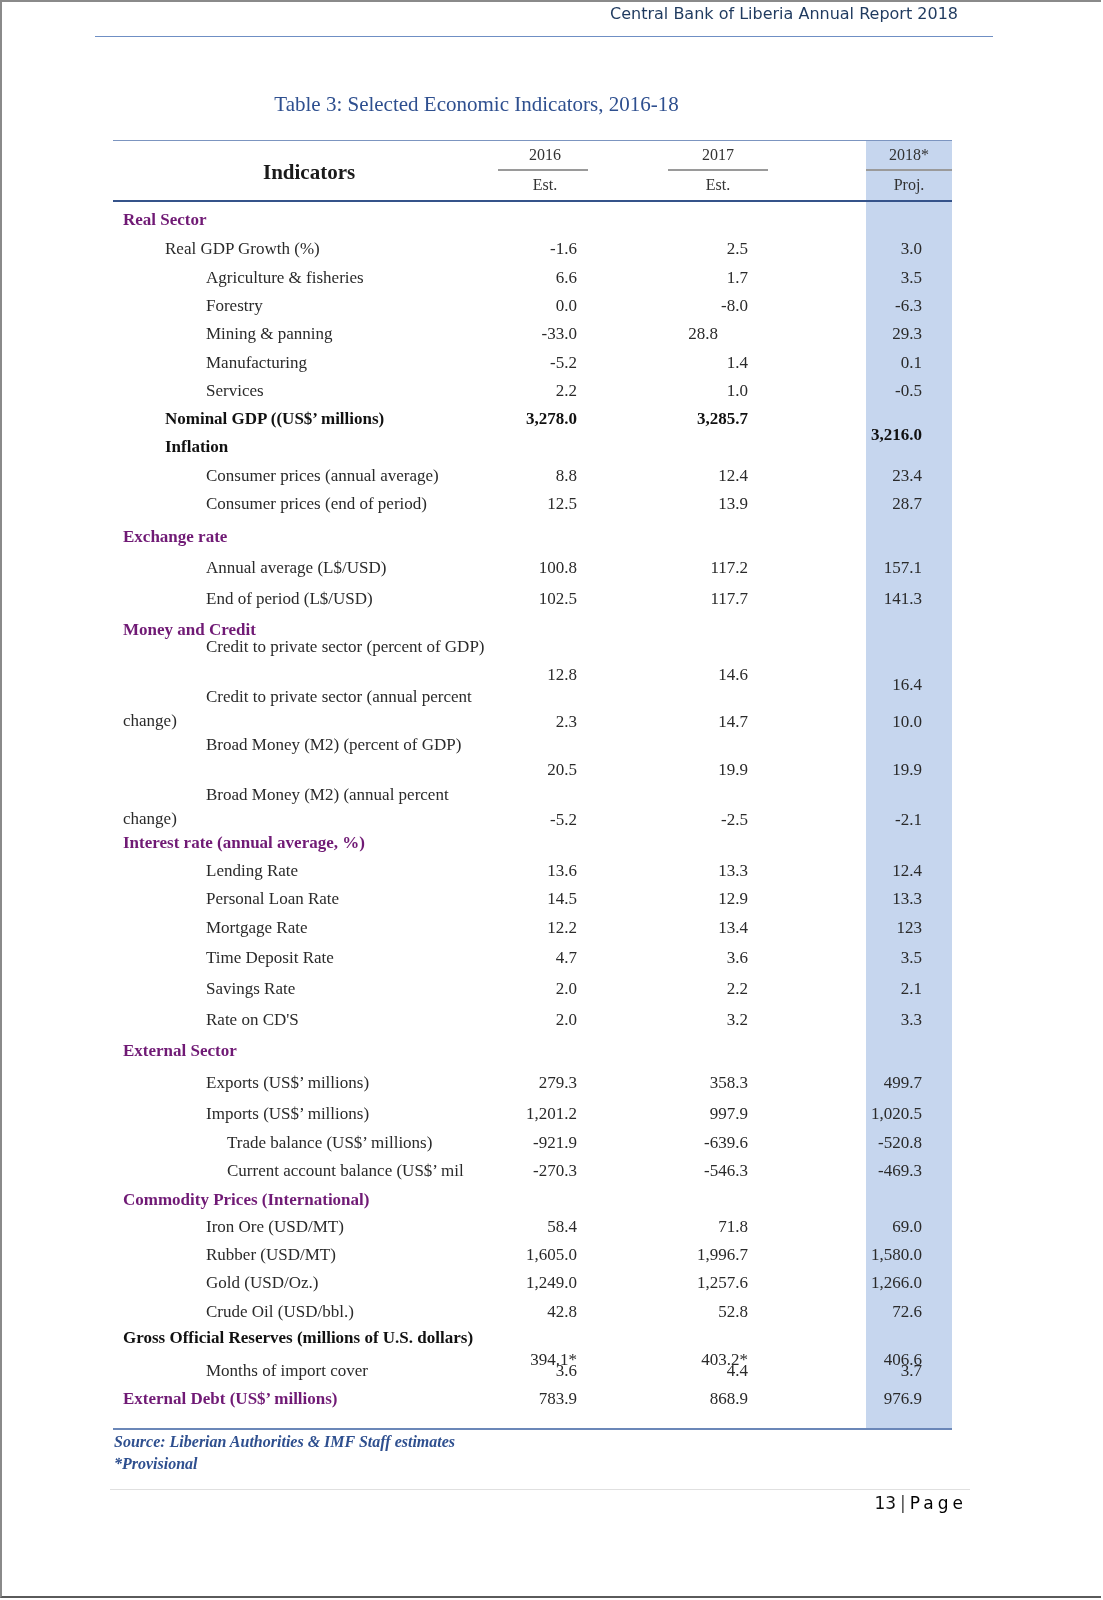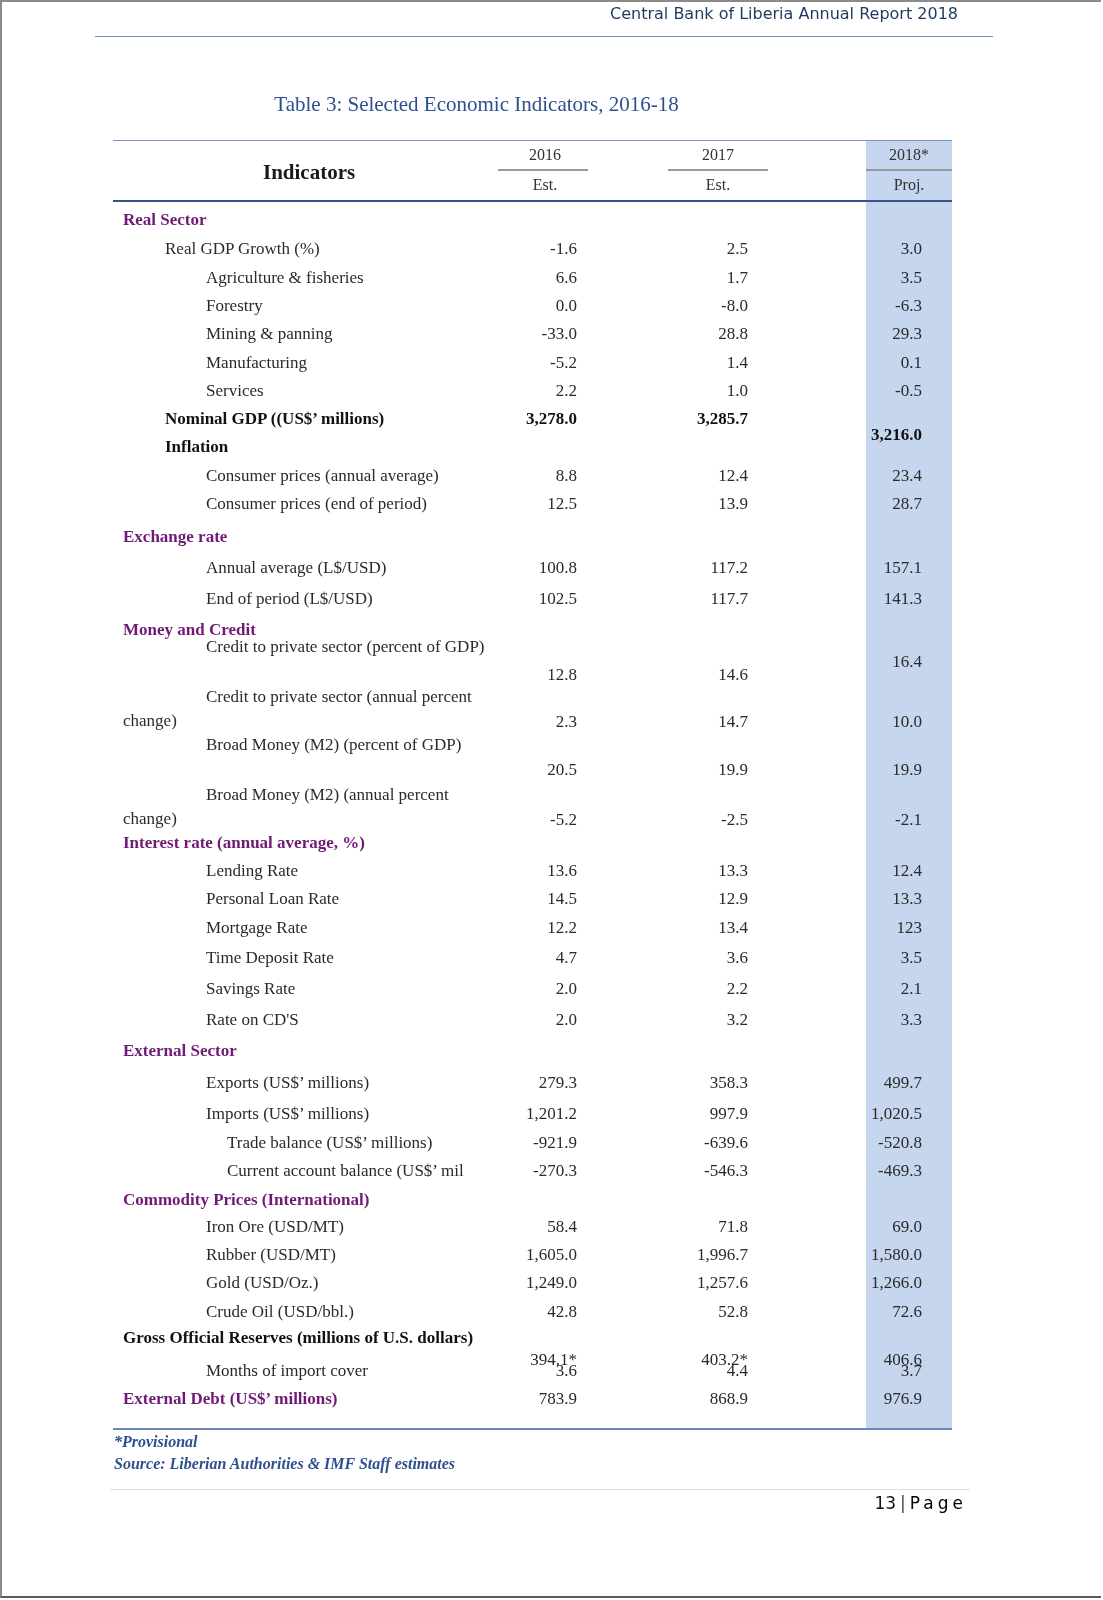--- a/index.html
+++ b/index.html
@@ -98,21 +98,21 @@
       </div>
       <div class="row" style="top: 156px;">
         <div class="lbl l2">Forestry</div>
         <div class="v c1" style="top: 0px;">0.0</div>
         <div class="v c2" style="top: 0px;">-8.0</div>
         <div class="v c3" style="top: 0px;">-6.3</div>
       </div>
       <div class="row" style="top: 184px;">
         <div class="lbl l2">Mining &amp; panning</div>
         <div class="v c1" style="top: 0px;">-33.0</div>
-        <div class="v c2" style="top: 0px;">28.8</div>
+        <div class="v c2" style="top: 0px; text-align: center;">28.8</div>
         <div class="v c3" style="top: 0px;">29.3</div>
       </div>
       <div class="row" style="top: 213px;">
         <div class="lbl l2">Manufacturing</div>
         <div class="v c1" style="top: 0px;">-5.2</div>
         <div class="v c2" style="top: 0px;">1.4</div>
         <div class="v c3" style="top: 0px;">0.1</div>
       </div>
       <div class="row" style="top: 241px;">
         <div class="lbl l2">Services</div>
@@ -165,21 +165,21 @@
       <div class="row" style="top: 480px;">
         <div class="lbl section">Money and Credit</div>
         <div class="v c1" style="top: 0px;"></div>
         <div class="v c2" style="top: 0px;"></div>
         <div class="v c3" style="top: 0px;"></div>
       </div>
       <div class="row" style="top: 495px;">
         <div class="lbl wrap">Credit to private sector (percent of GDP)</div>
         <div class="v c1" style="top: 30px;">12.8</div>
         <div class="v c2" style="top: 30px;">14.6</div>
-        <div class="v c3" style="top: 17px;">16.4</div>
+        <div class="v c3" style="top: 40px;">16.4</div>
       </div>
       <div class="row" style="top: 545px;">
         <div class="lbl wrap">Credit to private sector (annual percent change)</div>
         <div class="v c1" style="top: 27px;">2.3</div>
         <div class="v c2" style="top: 27px;">14.7</div>
         <div class="v c3" style="top: 27px;">10.0</div>
       </div>
       <div class="row" style="top: 593px;">
         <div class="lbl wrap">Broad Money (M2) (percent of GDP)</div>
         <div class="v c1" style="top: 27px;">20.5</div>
@@ -311,20 +311,20 @@
         <div class="v c1" style="top: 0px;">783.9</div>
         <div class="v c2" style="top: 0px;">868.9</div>
         <div class="v c3" style="top: 0px;">976.9</div>
       </div>
     </div>
 
   <div class="rule-bottom"></div>
 </div>
 
 <div class="source">
+  <div>Source: Liberian Authorities &amp; IMF Staff estimates</div>
   <div>*Provisional</div>
-  <div>Source: Liberian Authorities &amp; IMF Staff estimates</div>
 </div>
 
 <div class="footer-rule"></div>
 <div class="page-num">
   <span>13</span><span class="sep">|</span><span class="word">Page</span>
 </div>
 
 </body></html>

